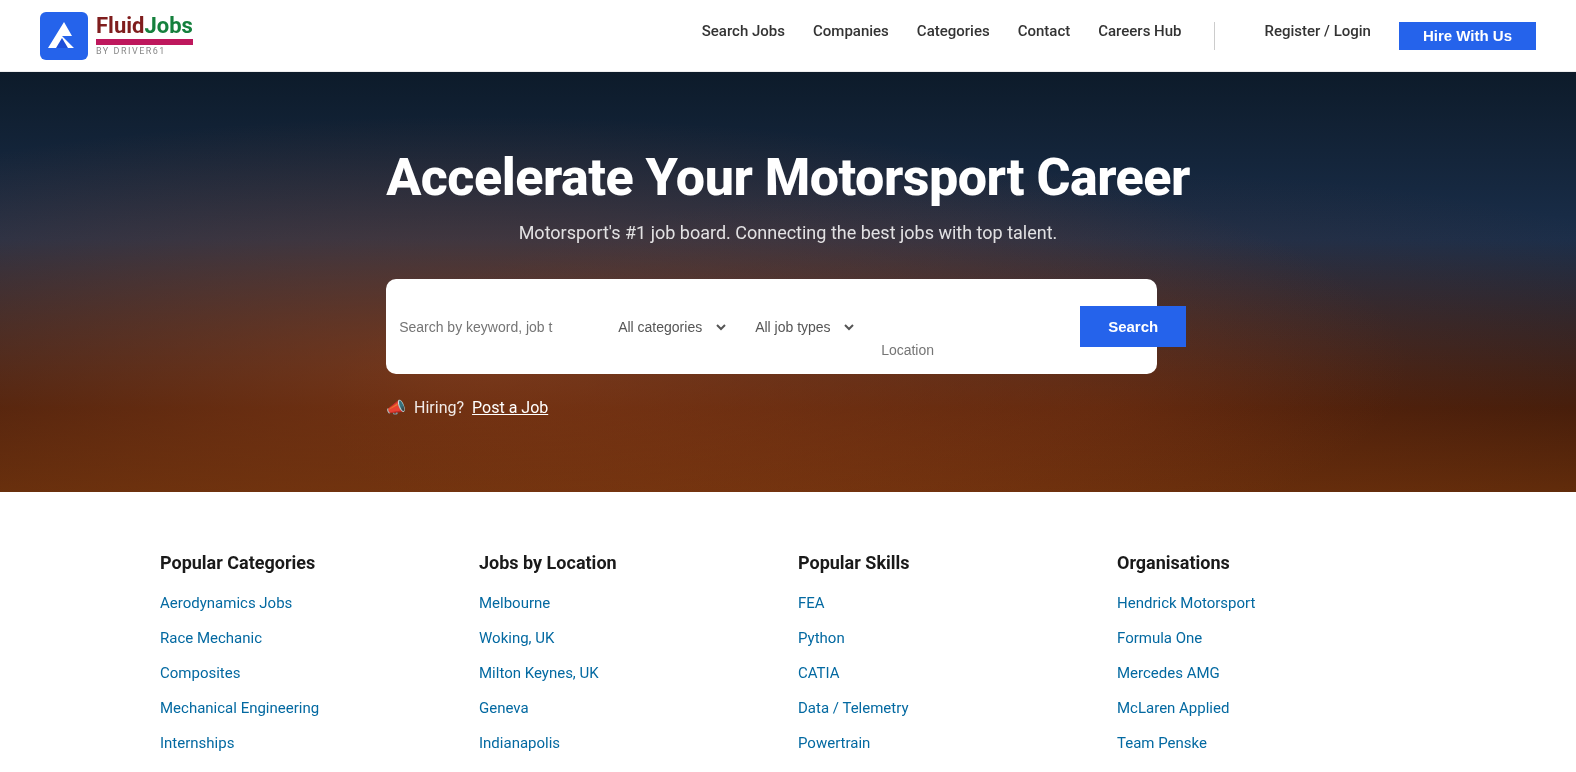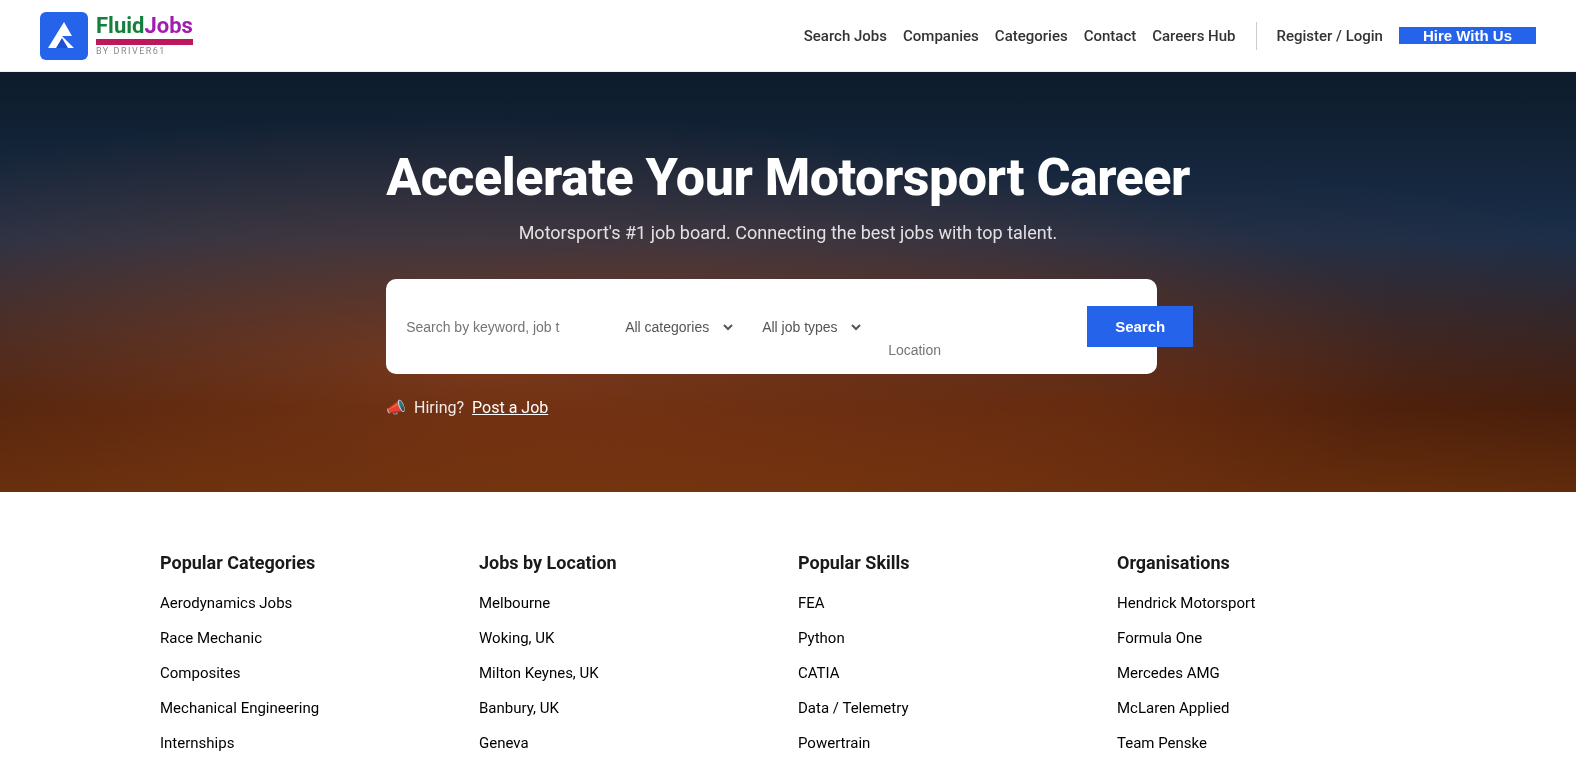--- a/index.html
+++ b/index.html
@@ -26,52 +26,52 @@
     }
     .logo-text {
       display: flex;
       flex-direction: column;
       line-height: 1.1;
     }
     .logo-fluid {
       font-size: 22px;
       font-weight: 700;
     }
-    .logo-fluid span.fluid { color: #15803d; }
-    .logo-fluid span.jobs { color: #a21caf; }
+    .logo-fluid span.fluid { color: #7f1d1d; }
+    .logo-fluid span.jobs { color: #15803d; }
     .logo-byline {
       font-size: 9px;
       letter-spacing: 1.5px;
       color: #888;
       text-transform: uppercase;
       border-top: 6px solid #be185d;
       padding-top: 2px;
     }
     .nav {
       display: flex;
-      align-items: center;
-      gap: 16px;
+      gap: 28px;
     }
     .nav a {
       text-decoration: none;
       color: #333;
       font-size: 15px;
       font-weight: 500;
     }
     .nav-divider {
       width: 1px;
       height: 28px;
       background: #ccc;
       margin: 0 4px;
     }
     .nav-register {
       color: #333;
       font-size: 15px;
       font-weight: 500;
       text-decoration: none;
+      margin-left: 18px;
     }
     .btn-hire {
       background: #2563eb;
       color: #fff;
       border: none;
       padding: 0 24px;
       border-radius: 0;
       font-size: 15px;
       font-weight: 600;
       cursor: pointer;
@@ -112,21 +112,21 @@
       font-size: 18px;
       font-weight: 400;
       color: rgba(255,255,255,0.85);
       margin-bottom: 36px;
     }
     .search-bar {
       display: flex;
       align-items: center;
       background: #fff;
       border-radius: 10px;
-      padding: 8px 8px;
+      padding: 8px 1px;
       gap: 6px;
       width: 771px;
       max-width: 90vw;
       margin-bottom: 24px;
     }
     .search-bar input[type="text"] {
       border: none;
       outline: none;
       font-size: 14px;
       color: #555;
@@ -193,21 +193,21 @@
       background: #fff;
     }
     .links-column h3 {
       font-size: 18px;
       font-weight: 700;
       color: #1a1a1a;
       margin-bottom: 20px;
     }
     .links-column a {
       display: block;
-      color: #000000;
+      color: #0369a1;
       text-decoration: none;
       font-size: 15px;
       margin-bottom: 14px;
       line-height: 1.4;
     }
   </style>
 </head>
 <body>
 
 <header class="header">
@@ -275,21 +275,20 @@
     <a href="#">Mechanical Engineering</a>
     <a href="#">Internships</a>
     <a href="#">Formula One</a>
   </div>
 
   <div class="links-column">
     <h3>Jobs by Location</h3>
     <a href="#">Melbourne</a>
     <a href="#">Woking, UK</a>
     <a href="#">Milton Keynes, UK</a>
-    <a href="#">Banbury, UK</a>
     <a href="#">Geneva</a>
     <a href="#">Indianapolis</a>
   </div>
 
   <div class="links-column">
     <h3>Popular Skills</h3>
     <a href="#">FEA</a>
     <a href="#">Python</a>
     <a href="#">CATIA</a>
     <a href="#">Data / Telemetry</a>

